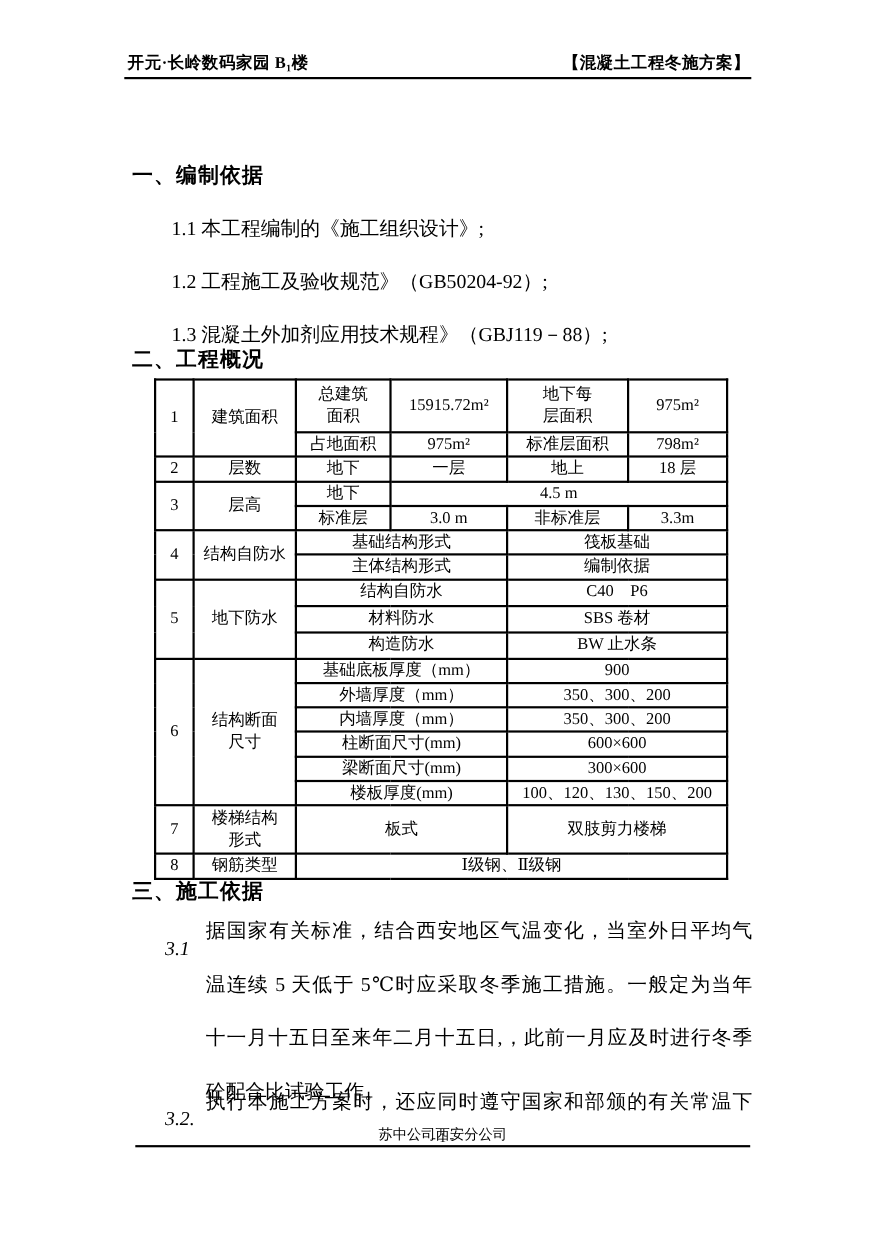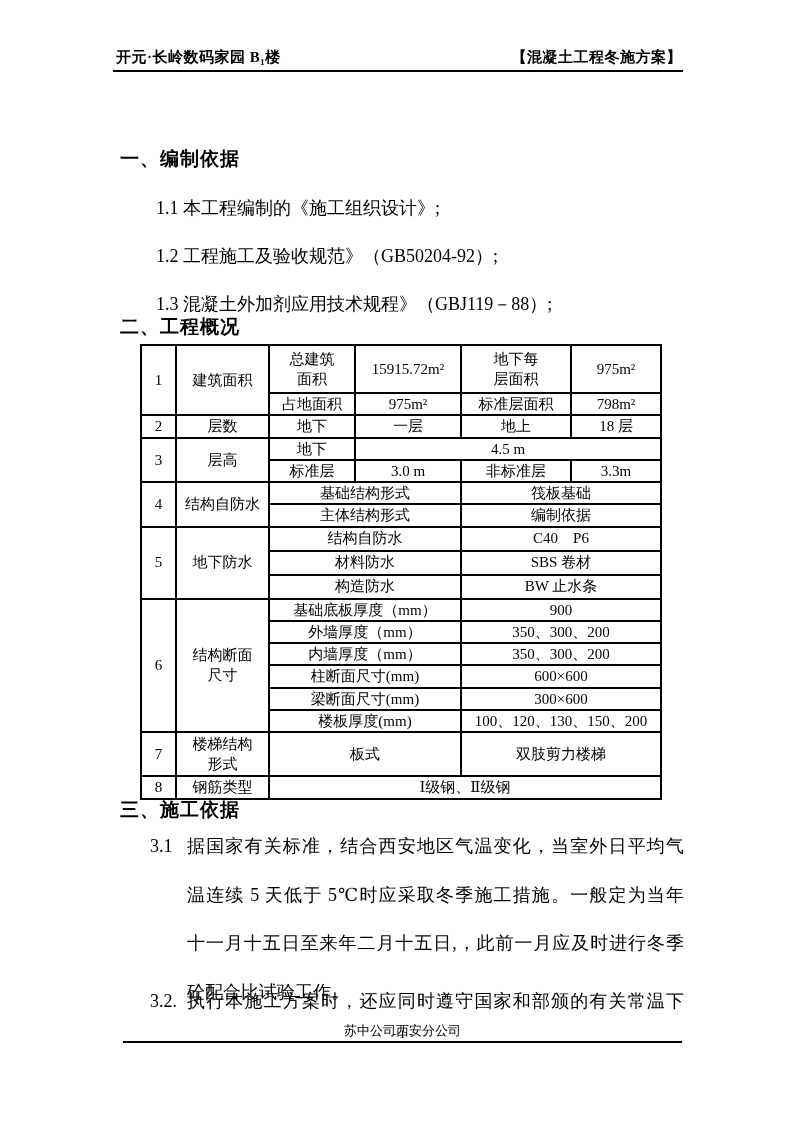--- a/index.html
+++ b/index.html
@@ -31,21 +31,21 @@
     text-align:center;vertical-align:middle;
     font-size:15px;line-height:1.35;
     padding:0 2px;overflow:hidden;
   }
   tr.rh{height:22px;} tr.rh5{height:24px;} tr.r1a{height:48px;} tr.r7{height:44px;} tr.r8{height:23px;}
   td.ml{white-space:pre-line;}
   
   .para{position:absolute;left:150px;}
   .p1{top:822px;}
   .p2{top:984px;}
-  .pnum{position:absolute;left:0;top:0;font-size:18px;line-height:48.5px;}
+  .pnum{position:absolute;left:0;top:16px;font-size:18px;line-height:48.5px;font-style:italic;}
   .ptxt{margin-left:37px;width:497px;font-size:18px;}
   .pline{line-height:48.5px;height:48.5px;text-align:justify;text-align-last:justify;white-space:nowrap;}
   .pline.last{text-align-last:left;white-space:normal;}
   .p2 .pnum{line-height:34px;}
   .p2 .pline{line-height:34px;height:34px;}
   
   .ftr-rule{position:absolute;left:123px;top:1041px;width:559px;height:1.5px;background:#000;}
   .ftr-page{position:absolute;left:123px;top:1027px;width:559px;text-align:center;font-size:12.5px;}
   .ftr-co-top{position:absolute;left:123px;top:1022px;width:559px;text-align:center;font-size:13px;}
   .ftr-co-bottom{position:absolute;left:123px;top:1045px;width:563px;text-align:right;font-size:13px;}

